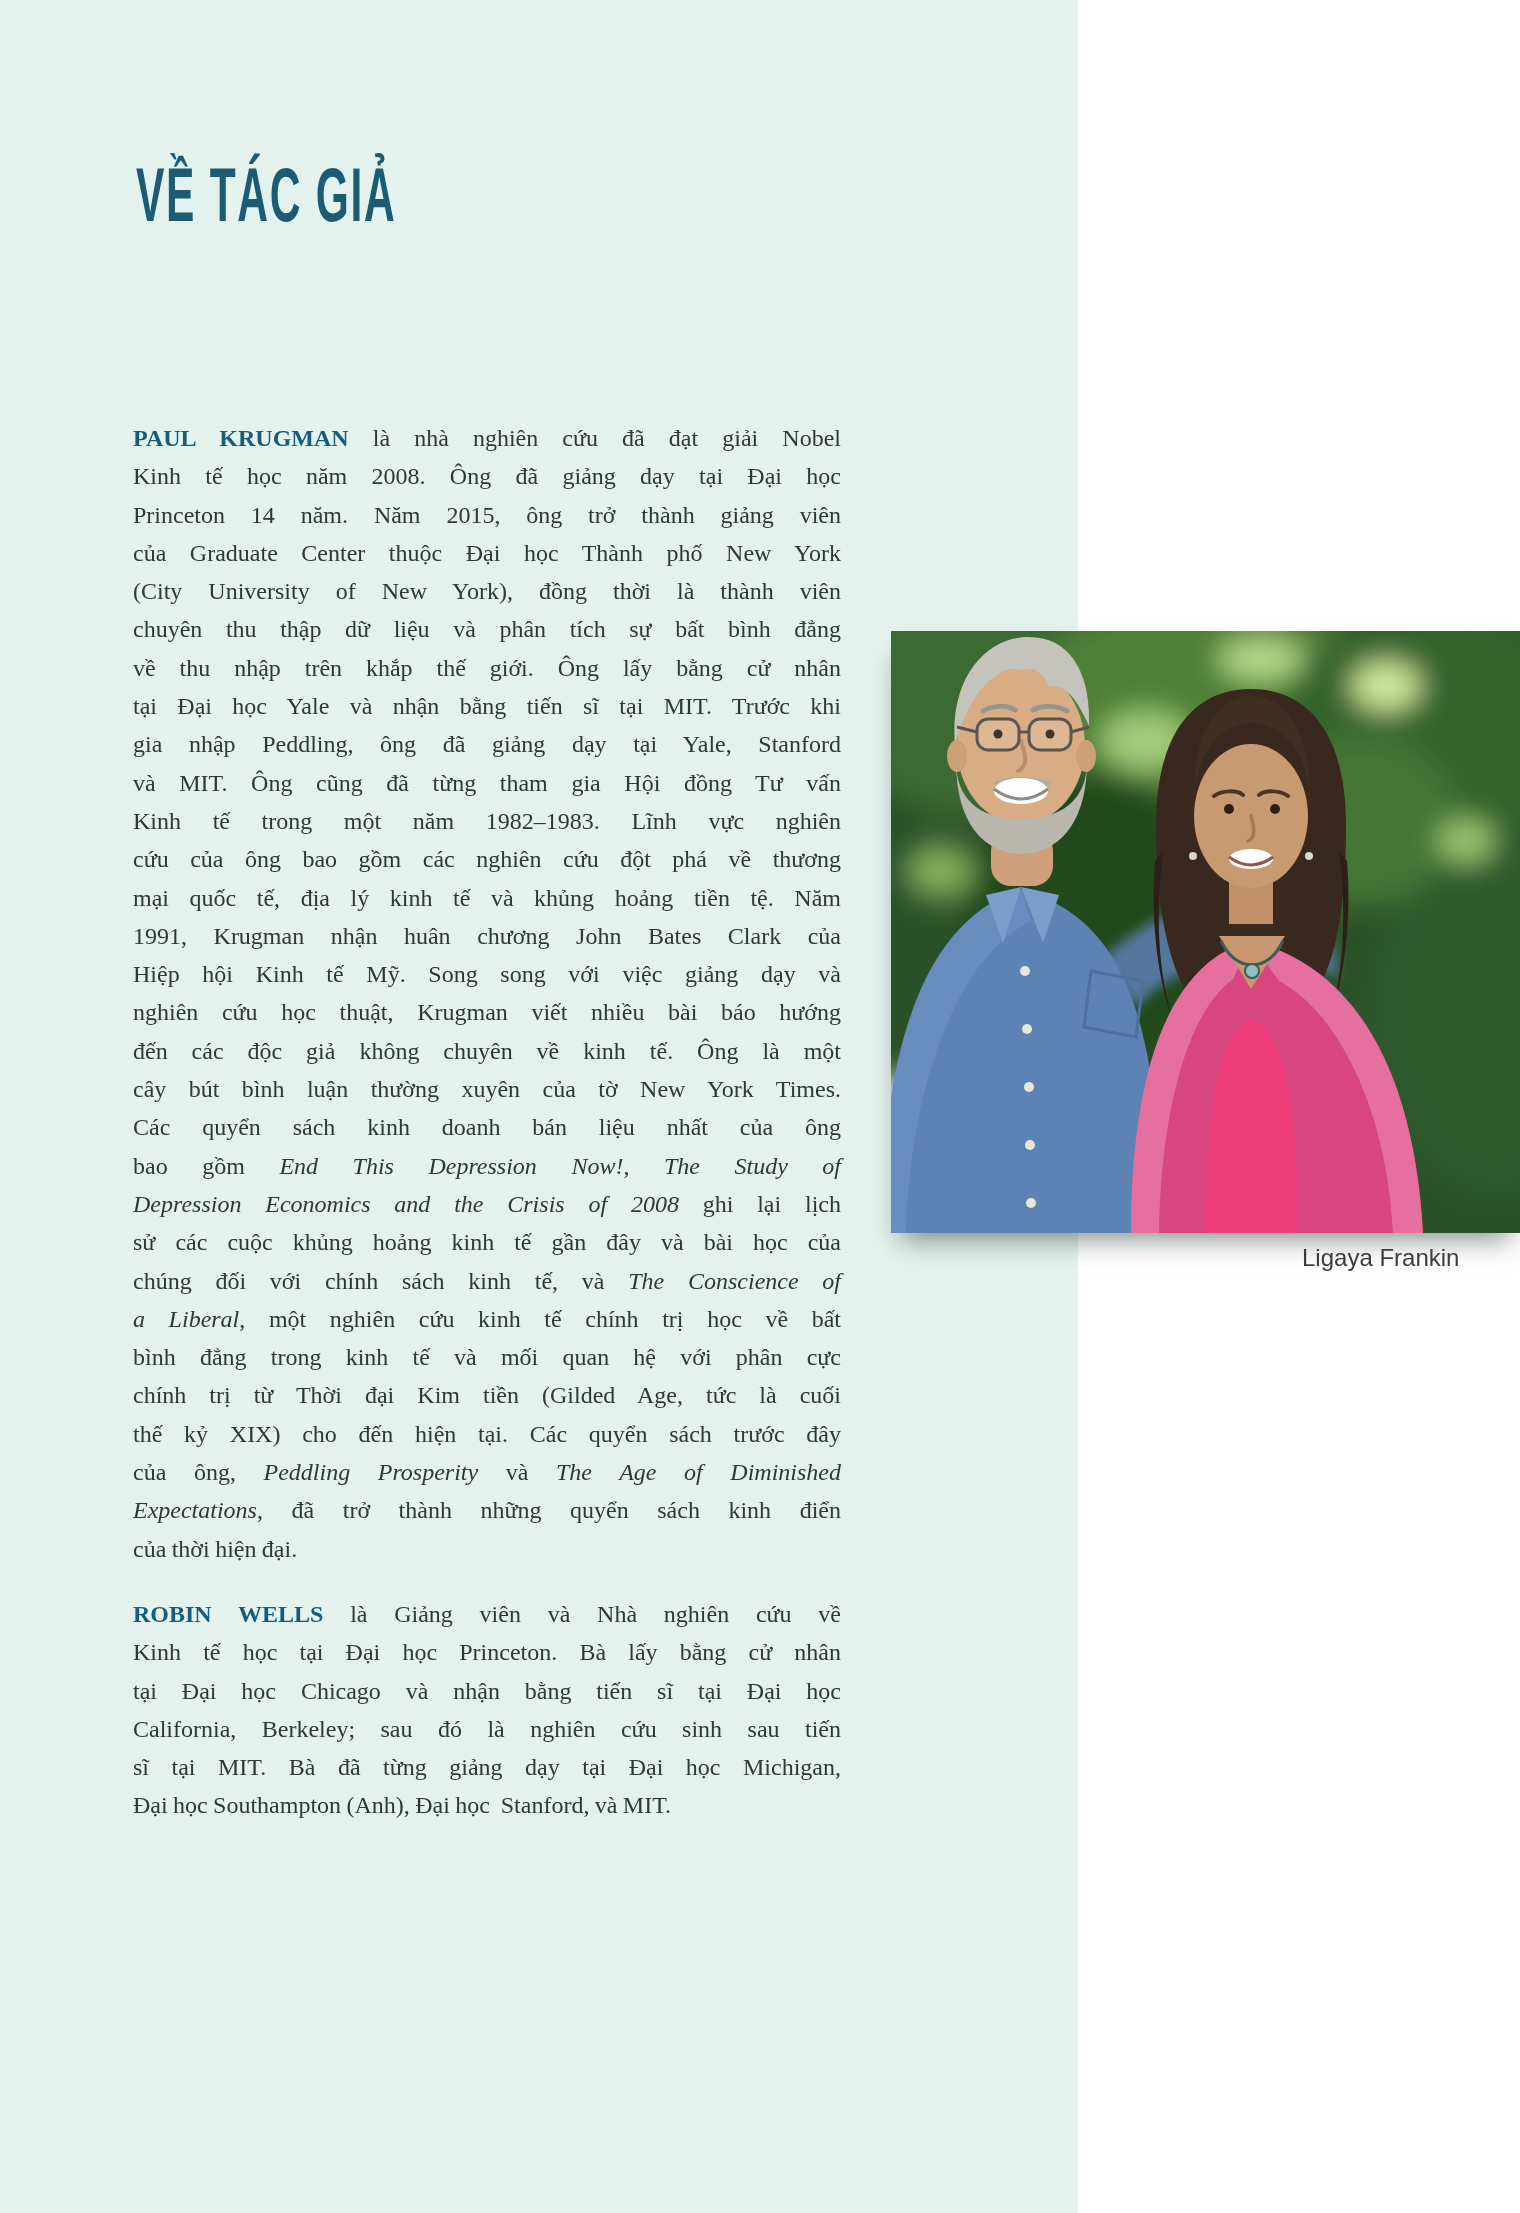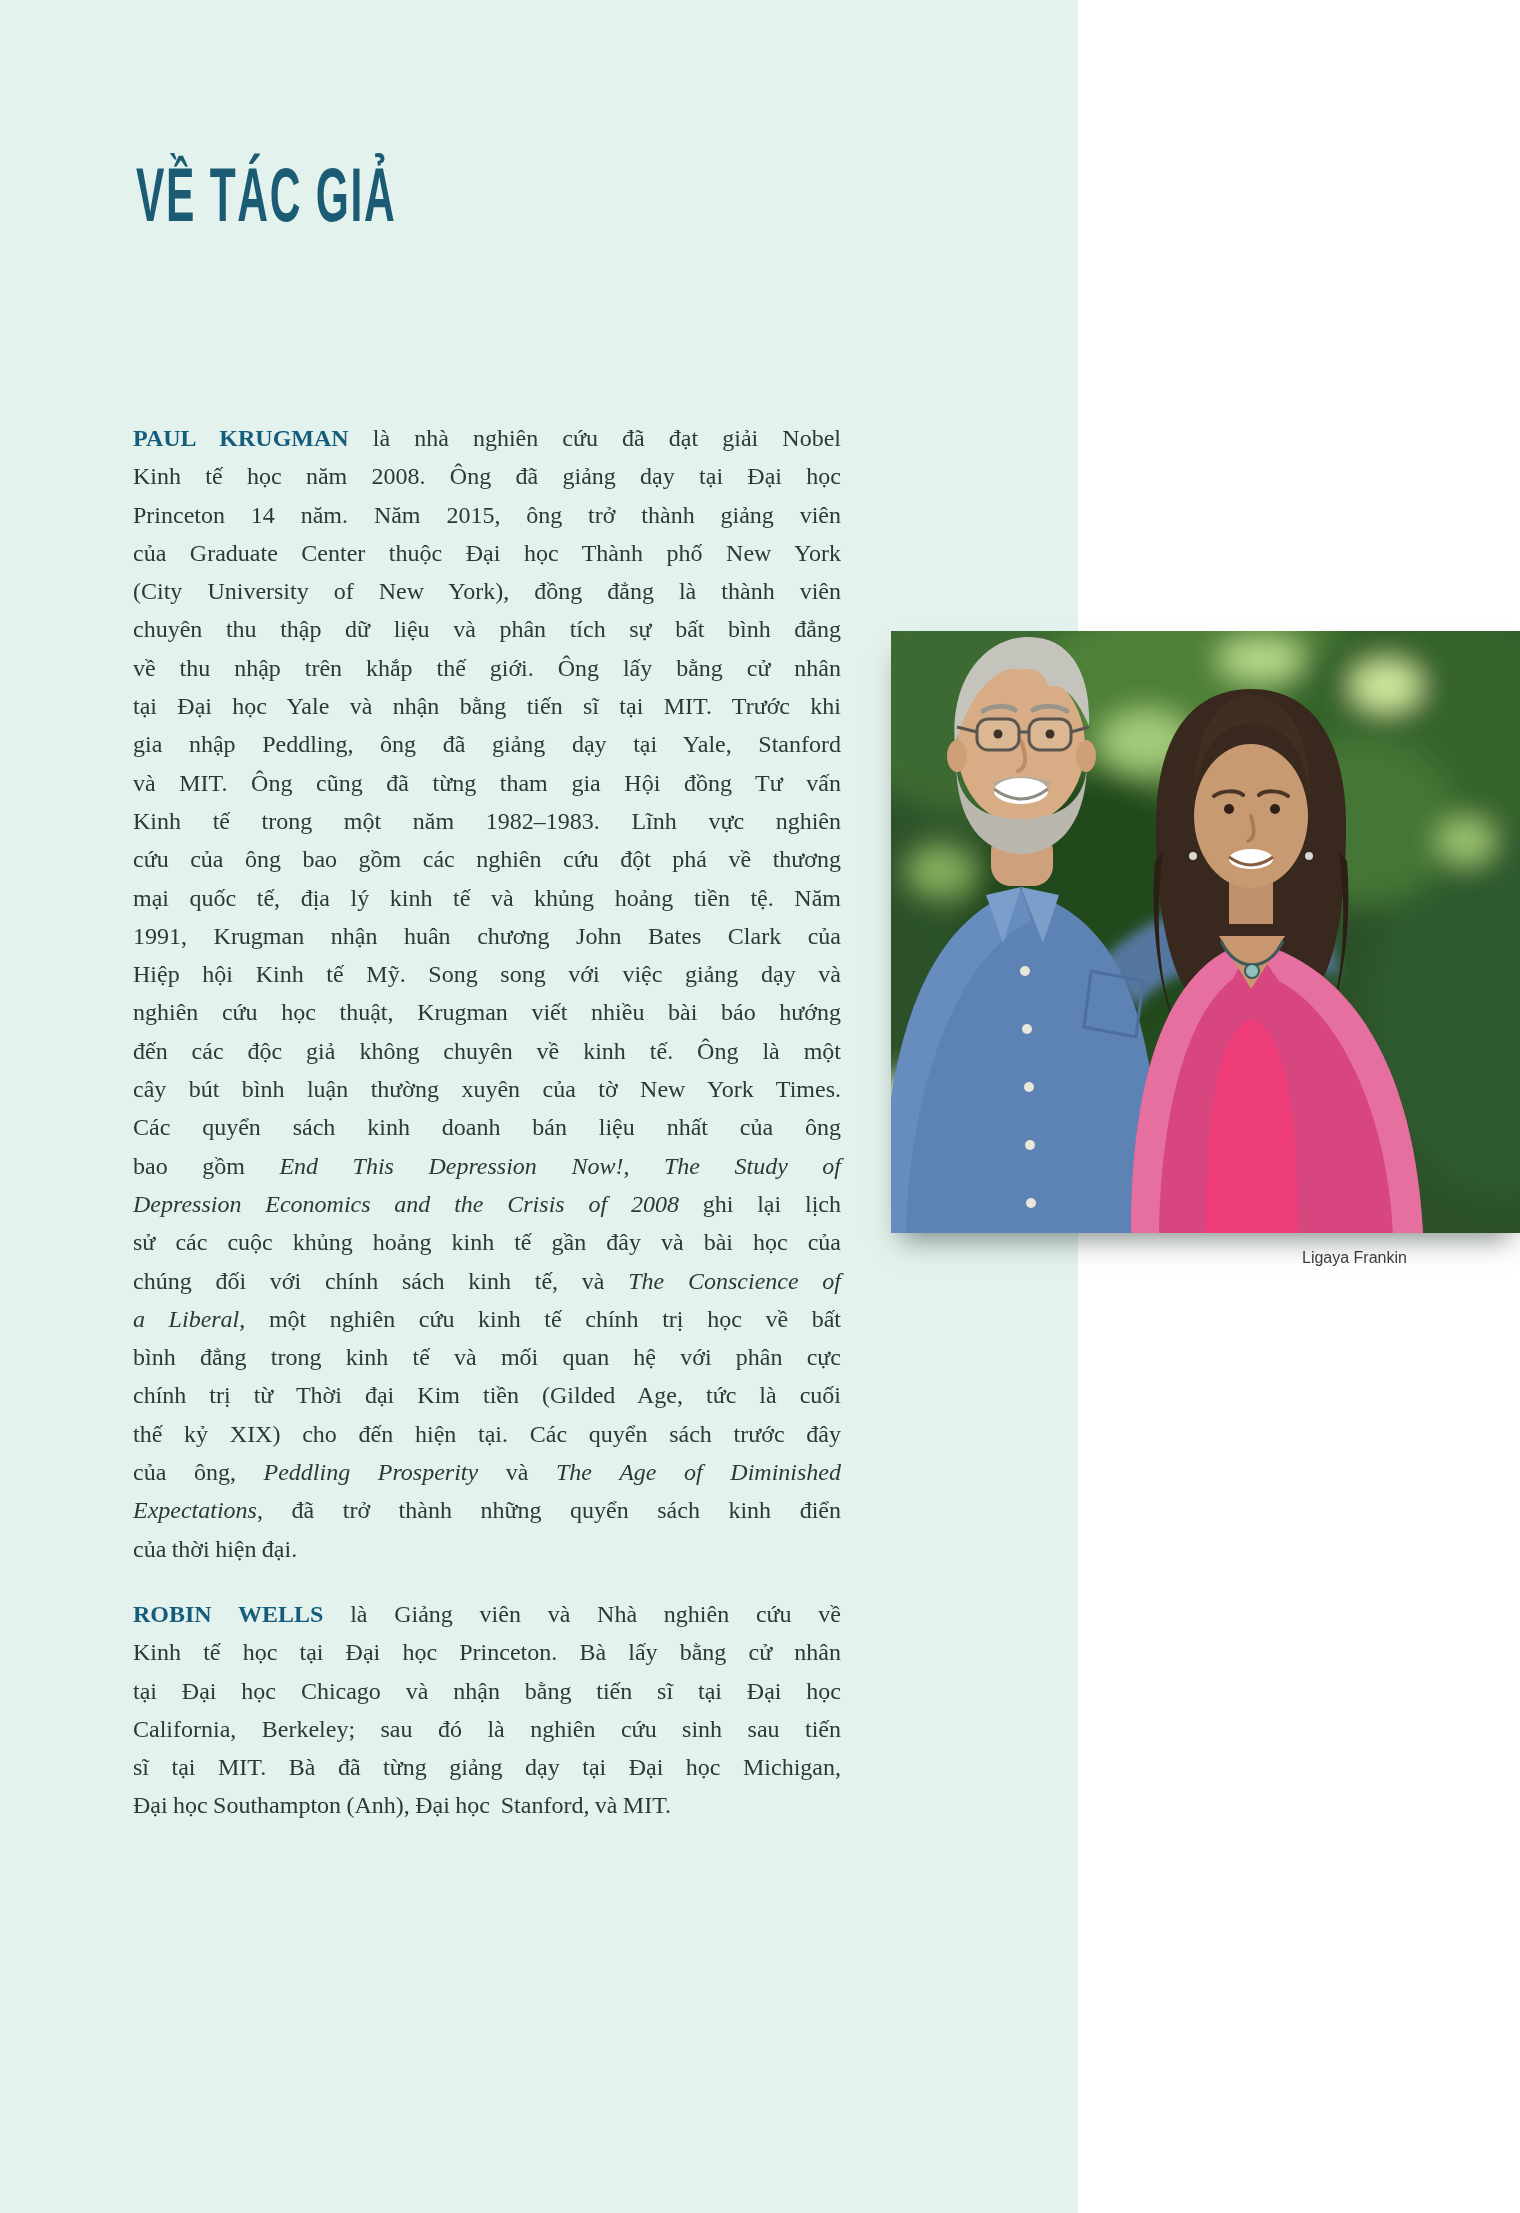--- a/index.html
+++ b/index.html
@@ -30,38 +30,38 @@
   .name{font-weight:bold;color:var(--name-teal,#155d7d);}
   .it{font-style:italic;}
   .photo{
     position:absolute;left:891px;top:631px;width:629px;height:602px;
     overflow:hidden;box-shadow:0 16px 26px -10px rgba(35,50,45,0.55);
     background:#2c5129;
   }
   .photo svg{display:block;}
   .photo-caption{
     position:absolute;left:1302px;top:1246px;
-    font-family:"Liberation Sans", sans-serif;font-size:16px;line-height:24px;
+    font-family:"Liberation Sans", sans-serif;font-size:24px;line-height:24px;
     color:#3c3c3c;white-space:nowrap;
   }
 </style>
 </head>
 <body>
 
 <div class="mint-panel"></div>
 
 <div class="page-title">VỀ TÁC GIẢ</div>
 
 <div class="article">
     <div class="para">
       <div class="line"><span class="name">PAUL KRUGMAN</span><span> là nhà nghiên cứu đã đạt giải Nobel</span></div>
       <div class="line"><span>Kinh tế học năm 2008. Ông đã giảng dạy tại Đại học</span></div>
       <div class="line"><span>Princeton 14 năm. Năm 2015, ông trở thành giảng viên</span></div>
       <div class="line"><span>của Graduate Center thuộc Đại học Thành phố New York</span></div>
-      <div class="line"><span>(City University of New York), đồng đẳng là thành viên</span></div>
+      <div class="line"><span>(City University of New York), đồng thời là thành viên</span></div>
       <div class="line"><span>chuyên thu thập dữ liệu và phân tích sự bất bình đẳng</span></div>
       <div class="line"><span>về thu nhập trên khắp thế giới. Ông lấy bằng cử nhân</span></div>
       <div class="line"><span>tại Đại học Yale và nhận bằng tiến sĩ tại MIT. Trước khi</span></div>
       <div class="line"><span>gia nhập Peddling, ông đã giảng dạy tại Yale, Stanford</span></div>
       <div class="line"><span>và MIT. Ông cũng đã từng tham gia Hội đồng Tư vấn</span></div>
       <div class="line"><span>Kinh tế trong một năm 1982–1983. Lĩnh vực nghiên</span></div>
       <div class="line"><span>cứu của ông bao gồm các nghiên cứu đột phá về thương</span></div>
       <div class="line"><span>mại quốc tế, địa lý kinh tế và khủng hoảng tiền tệ. Năm</span></div>
       <div class="line"><span>1991, Krugman nhận huân chương John Bates Clark của</span></div>
       <div class="line"><span>Hiệp hội Kinh tế Mỹ. Song song với việc giảng dạy và</span></div>

